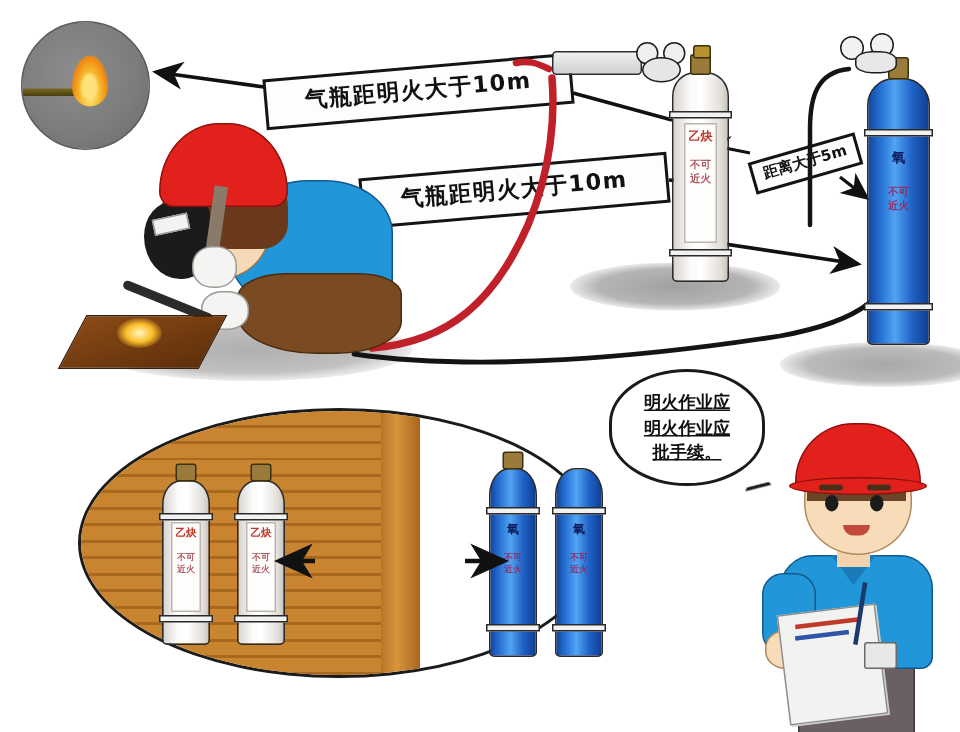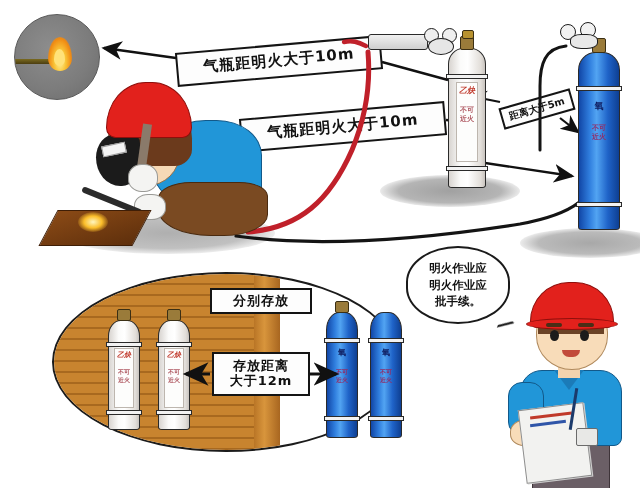--- a/index.html
+++ b/index.html
@@ -18,41 +18,41 @@
   .c-big{font-size:15px;}
   .c-mid{font-size:12px;}
   .c-sm{font-size:9px;letter-spacing:0px;}
 
   
   .bubble{
     position:absolute;background:#fff;border:2px solid #1a1a1a;
     border-radius:50%/46%;
     display:flex;align-items:center;justify-content:center;
     text-align:center;font-size:11.5px;font-weight:700;line-height:1.45;
-    color:#111;padding:6px 8px;box-sizing:border-box;
+    color:#111;padding:6px 8px;box-sizing:border-box;text-decoration:underline;
   }
   .bubble-tail{
     position:absolute;width:0;height:0;
     border-left:14px solid #fff;border-top:8px solid transparent;
     border-bottom:11px solid transparent;
     filter:drop-shadow(1px 2px 0 #1a1a1a);
   }
 
   
   .cyl{position:absolute;}
   .cyl .body{position:absolute;left:0;right:0;top:0;bottom:0;border:1.4px solid #2a2a2a;box-sizing:border-box;}
   .band{position:absolute;left:-2px;right:-2px;height:5px;background:#f2f2f2;border:1.3px solid #2a2a2a;box-sizing:border-box;}
   .cyl-text{position:absolute;left:0;right:0;text-align:center;
             font-size:7px;font-weight:700;line-height:1.35;letter-spacing:0;}
 
   
   .w-body{background:linear-gradient(90deg,#d8d4d0 0%,#fbfbfa 32%,#ffffff 52%,#e2ded9 88%,#c9c4bf 100%);
           border-radius:40% 40% 4px 4px/16px 16px 3px 3px;}
   .w-plate{position:absolute;background:#fdfdfc;border:1px solid #bdb6ae;box-sizing:border-box;}
-  .ace-1{color:#c0392b;font-style:italic;}
+  .ace-1{color:#c0392b;}
   .ace-2{color:#b05a63;}
 
   
   .b-body{background:linear-gradient(90deg,#1146a6 0%,#2f7ddd 26%,#52a4f2 44%,#1f63c8 72%,#0e3f92 100%);
           border-radius:42% 42% 4px 4px/18px 18px 3px 3px;border-color:#0b2f6e;}
   .oxy-1{color:#0d1b5e;}
   .oxy-2{color:#8e2f6a;}
 
   
   .valve{position:absolute;background:#9a7b3a;border:1.2px solid #3b2f14;box-sizing:border-box;}
@@ -271,28 +271,21 @@
     <div class="band" style="top:104px;"></div>
     <div class="cyl-text oxy-1" style="top:36px;font-size:8px;">
       <span>氧</span>
     </div>
     <div class="cyl-text oxy-2" style="top:56px;font-size:6px;">
       <span>不可</span><br>
       <span>近火</span>
     </div>
   </div>
 
-  <div class="callout c-mid" style="left:210px;top:288px;width:102px;height:26px;font-size:13px;">
-    <span>分别存放</span>
-  </div>
-
-  <div class="callout c-mid" style="left:212px;top:352px;width:98px;height:44px;flex-direction:column;font-size:13px;">
-    <span>存放距离</span>
-    <span>大于12m</span>
-  </div>
+
 
   <svg class="layer">
     <line x1="210" y1="374" x2="186" y2="374" stroke="#111" stroke-width="3" marker-end="url(#ah)"></line>
     <line x1="310" y1="374" x2="336" y2="374" stroke="#111" stroke-width="3" marker-end="url(#ah)"></line>
   </svg>
 
   <div class="bubble" style="left:406px;top:246px;width:104px;height:78px;">
     <div>
       <span>明火作业应</span><br>
       <span>明火作业应</span><br>

